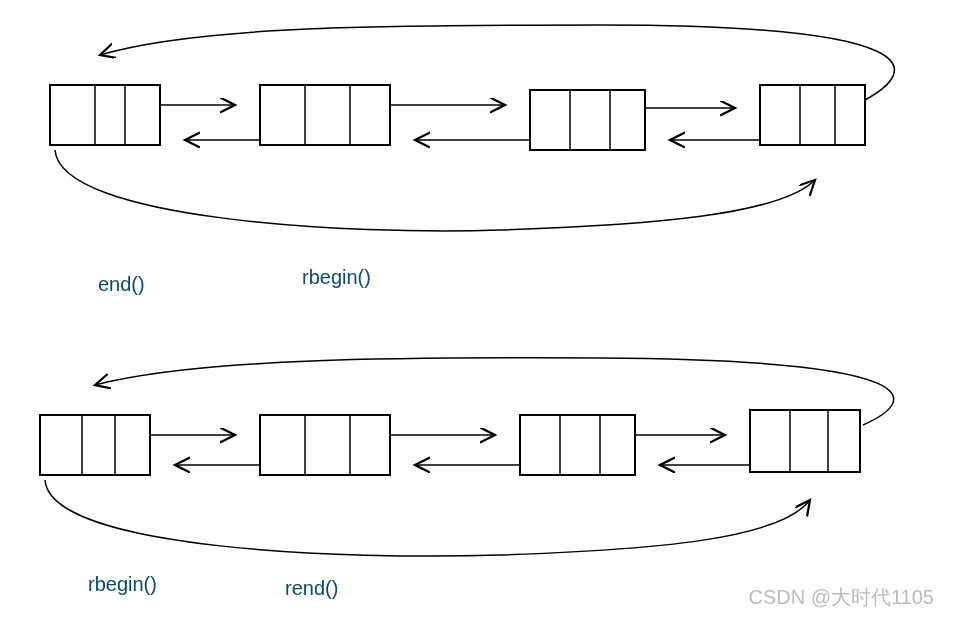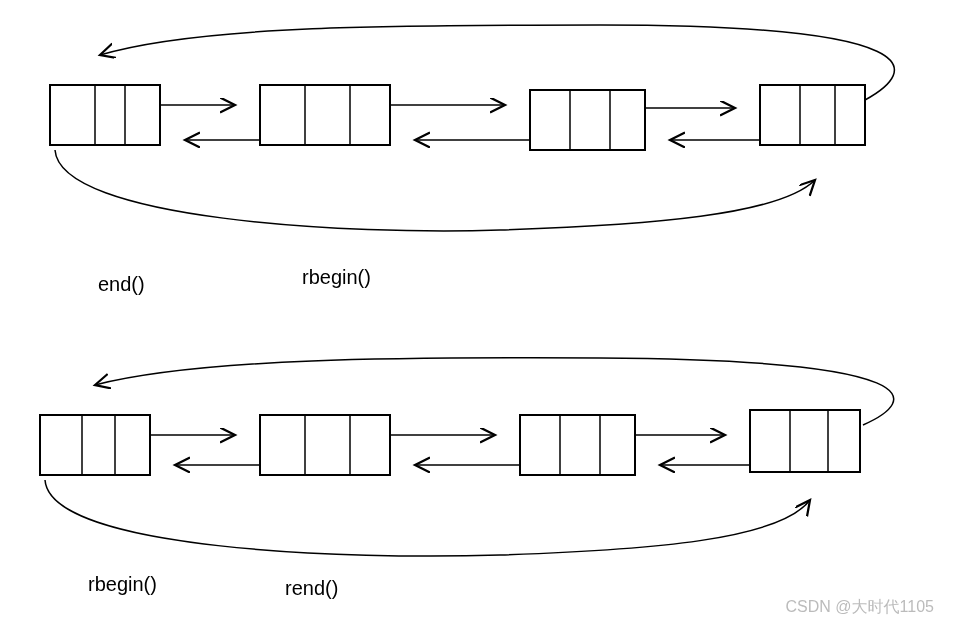--- a/index.html
+++ b/index.html
@@ -10,27 +10,27 @@
       width: 954px;
       height: 626px;
       position: relative;
     }
     svg {
       display: block;
     }
     .label {
       position: absolute;
       font-size: 20px;
-      color: #000000;
+      color: #0c4a6e;
     }
     .watermark {
       position: absolute;
       right: 20px;
-      bottom: 8px;
-      font-size: 16px;
+      bottom: 15px;
+      font-size: 20px;
       color: rgba(120,120,120,0.5);
     }
   </style>
 </head>
 <body>
 
 <svg width="954" height="626" viewBox="0 0 954 626">
   <defs>
     <marker id="arrow" markerWidth="12" markerHeight="12" refX="10" refY="5" orient="auto">
       <path d="M0,0 L10,5 L0,10" fill="none" stroke="black" stroke-width="1.5"></path>

